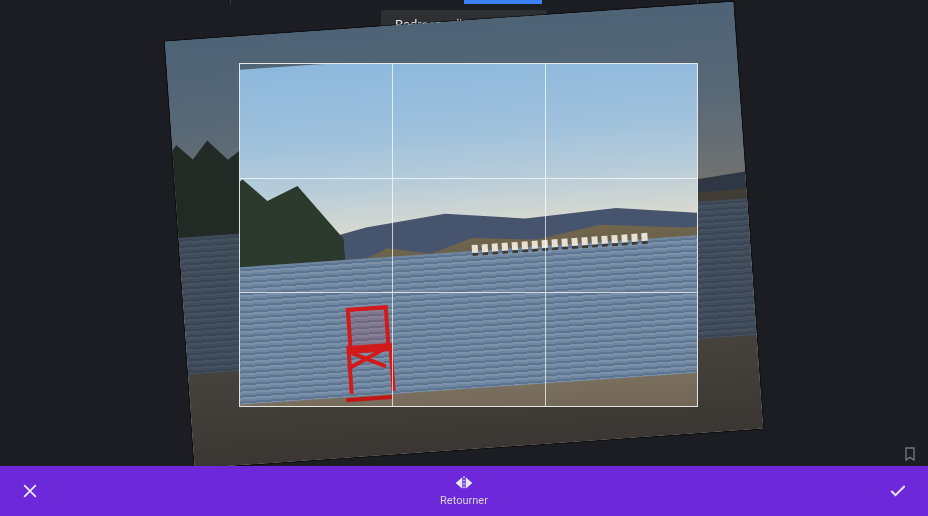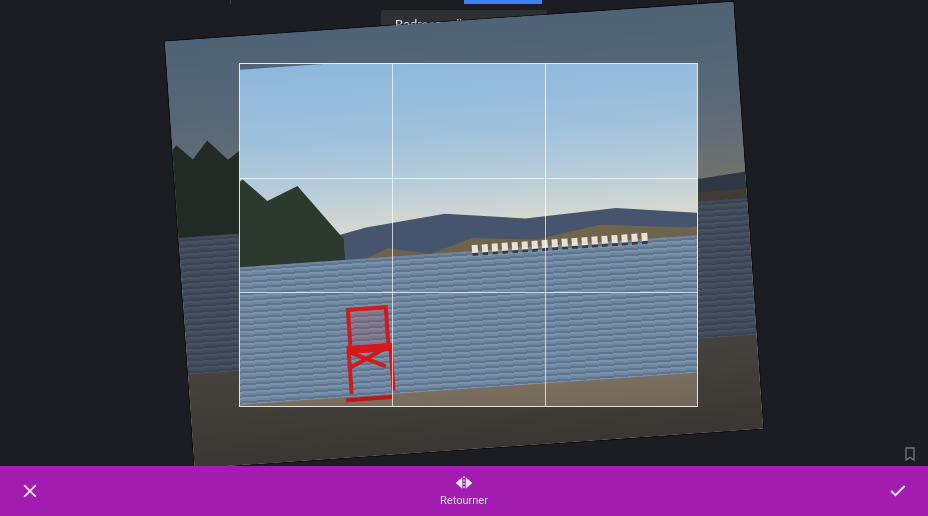--- a/index.html
+++ b/index.html
@@ -227,21 +227,21 @@
     opacity: .55;
   }
 
   
   .bottom-bar {
     position: absolute;
     left: 0;
     right: 0;
     bottom: 0;
     height: 50px;
-    background: #a21caf;
+    background: #6d28d9;
     display: flex;
     align-items: center;
   }
   .bar-left, .bar-right {
     width: 60px;
     display: flex;
     justify-content: center;
     align-items: center;
     cursor: pointer;
   }

